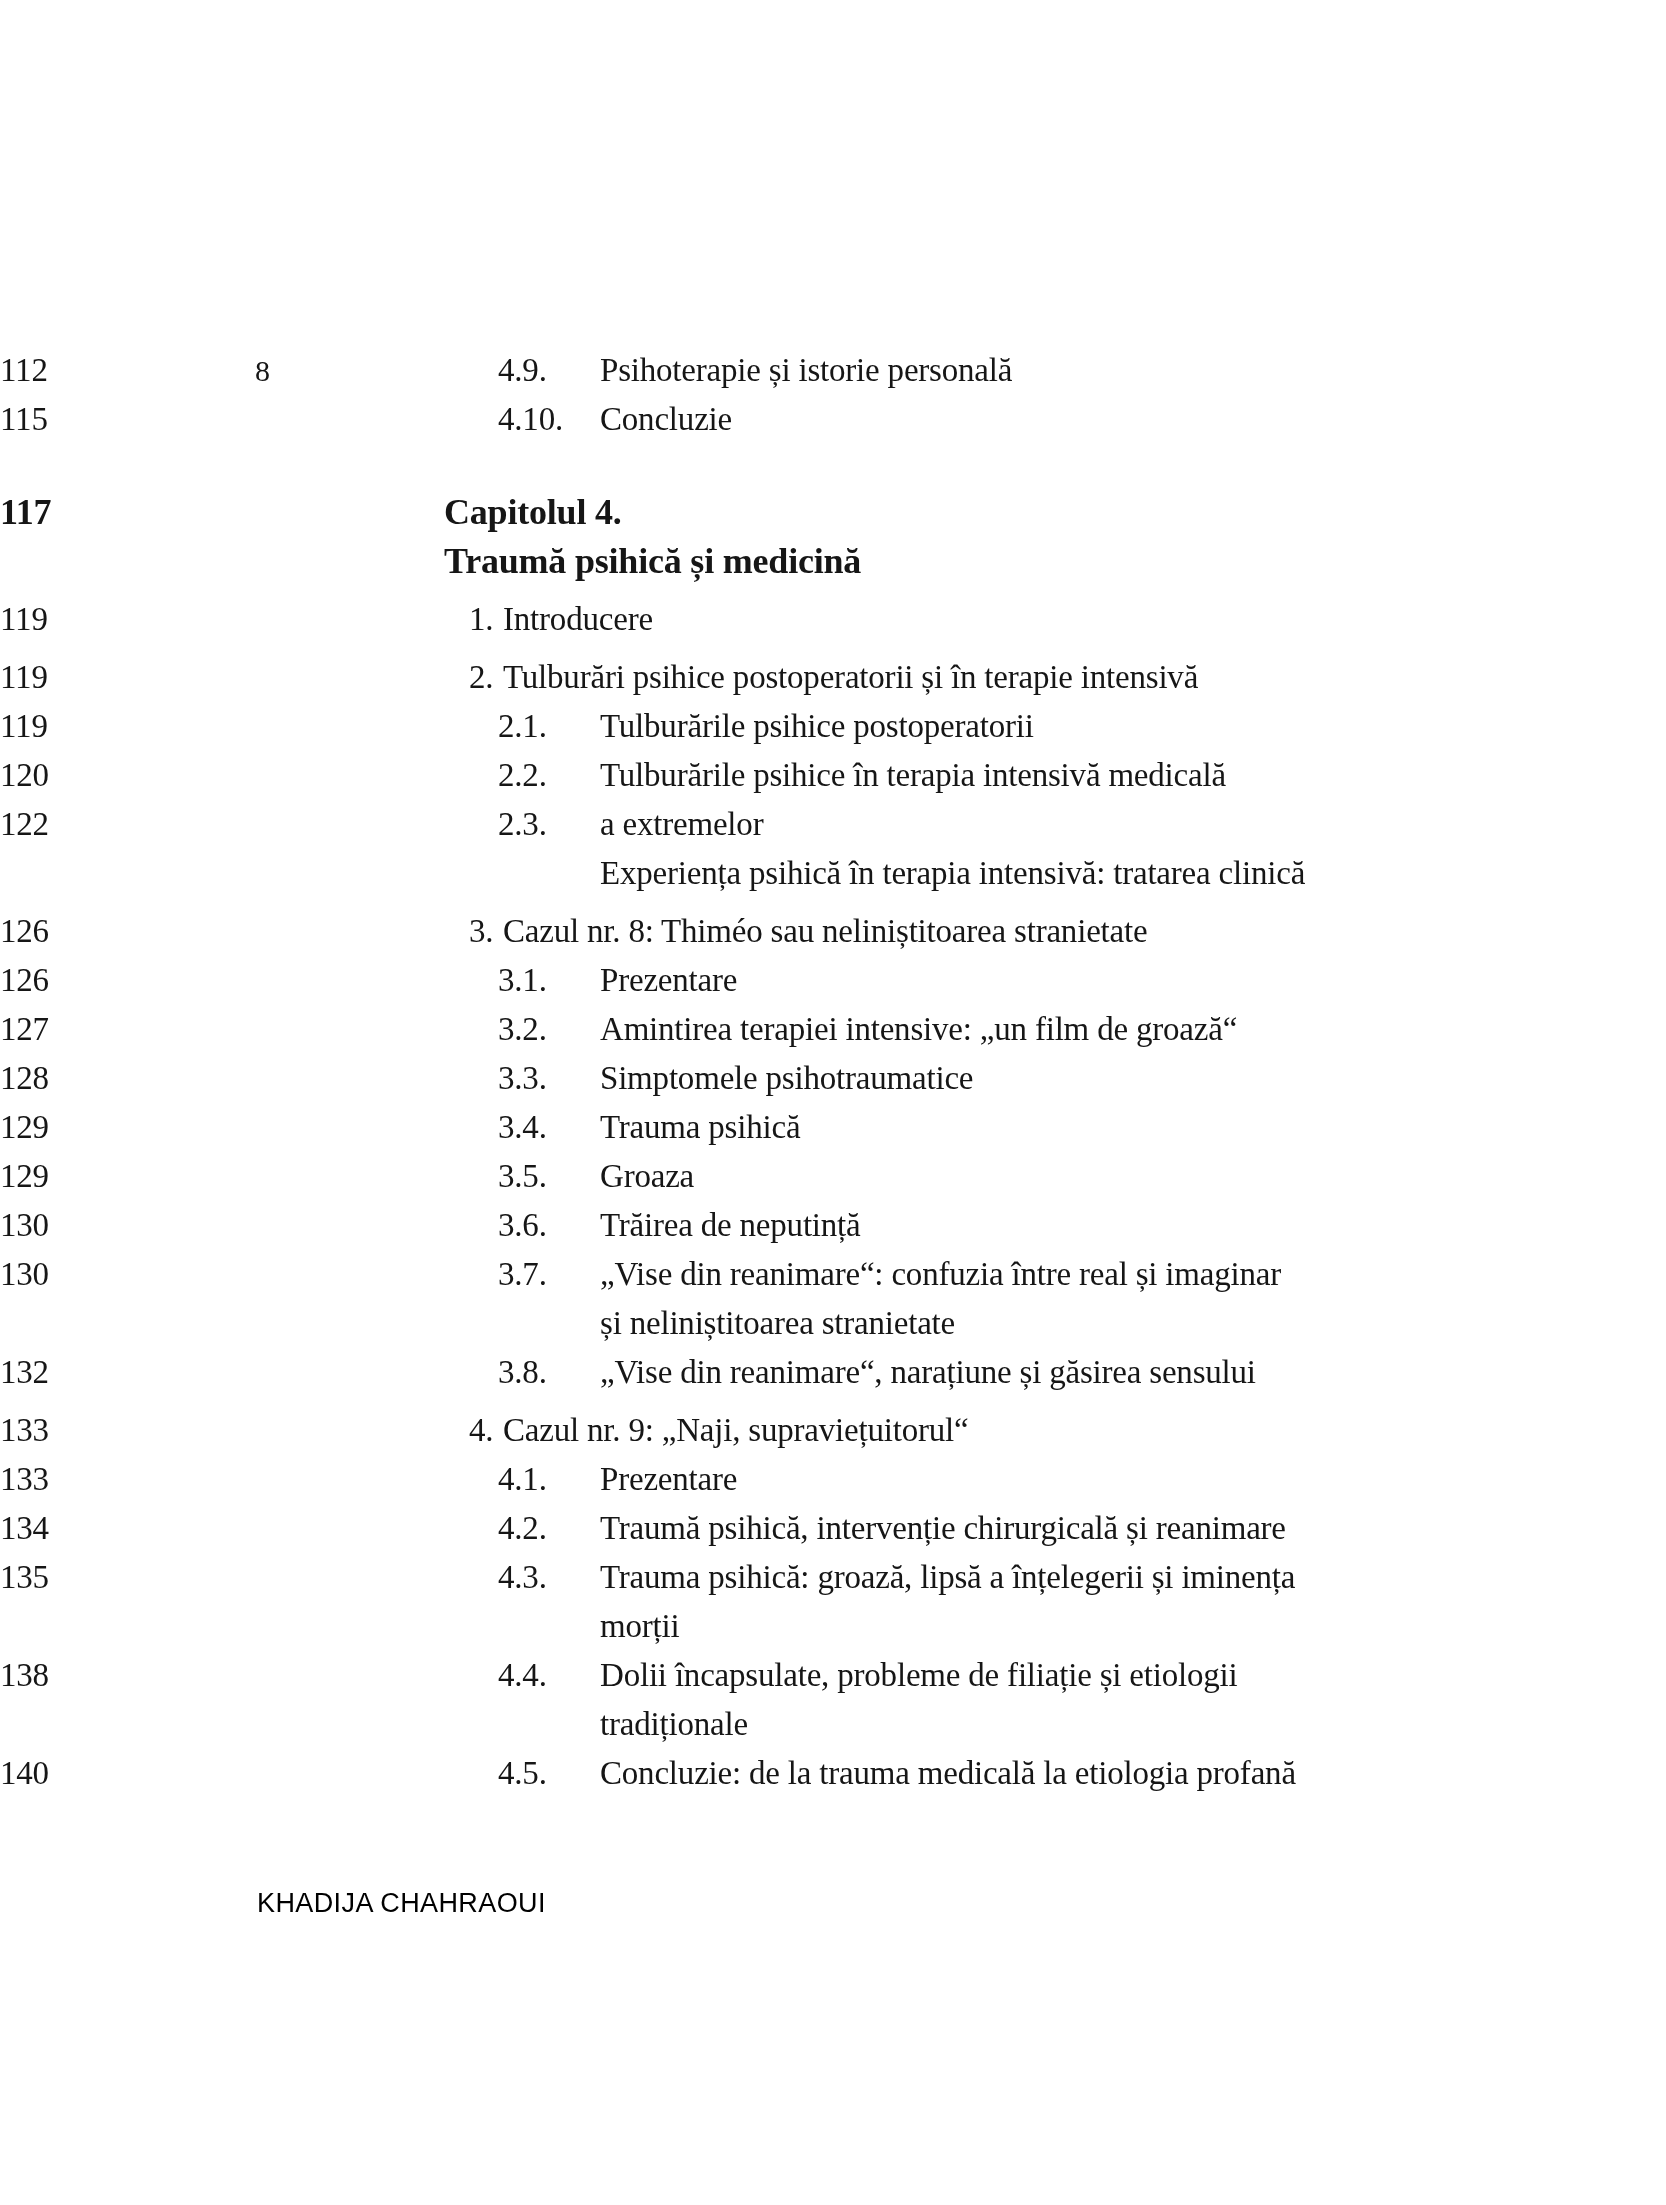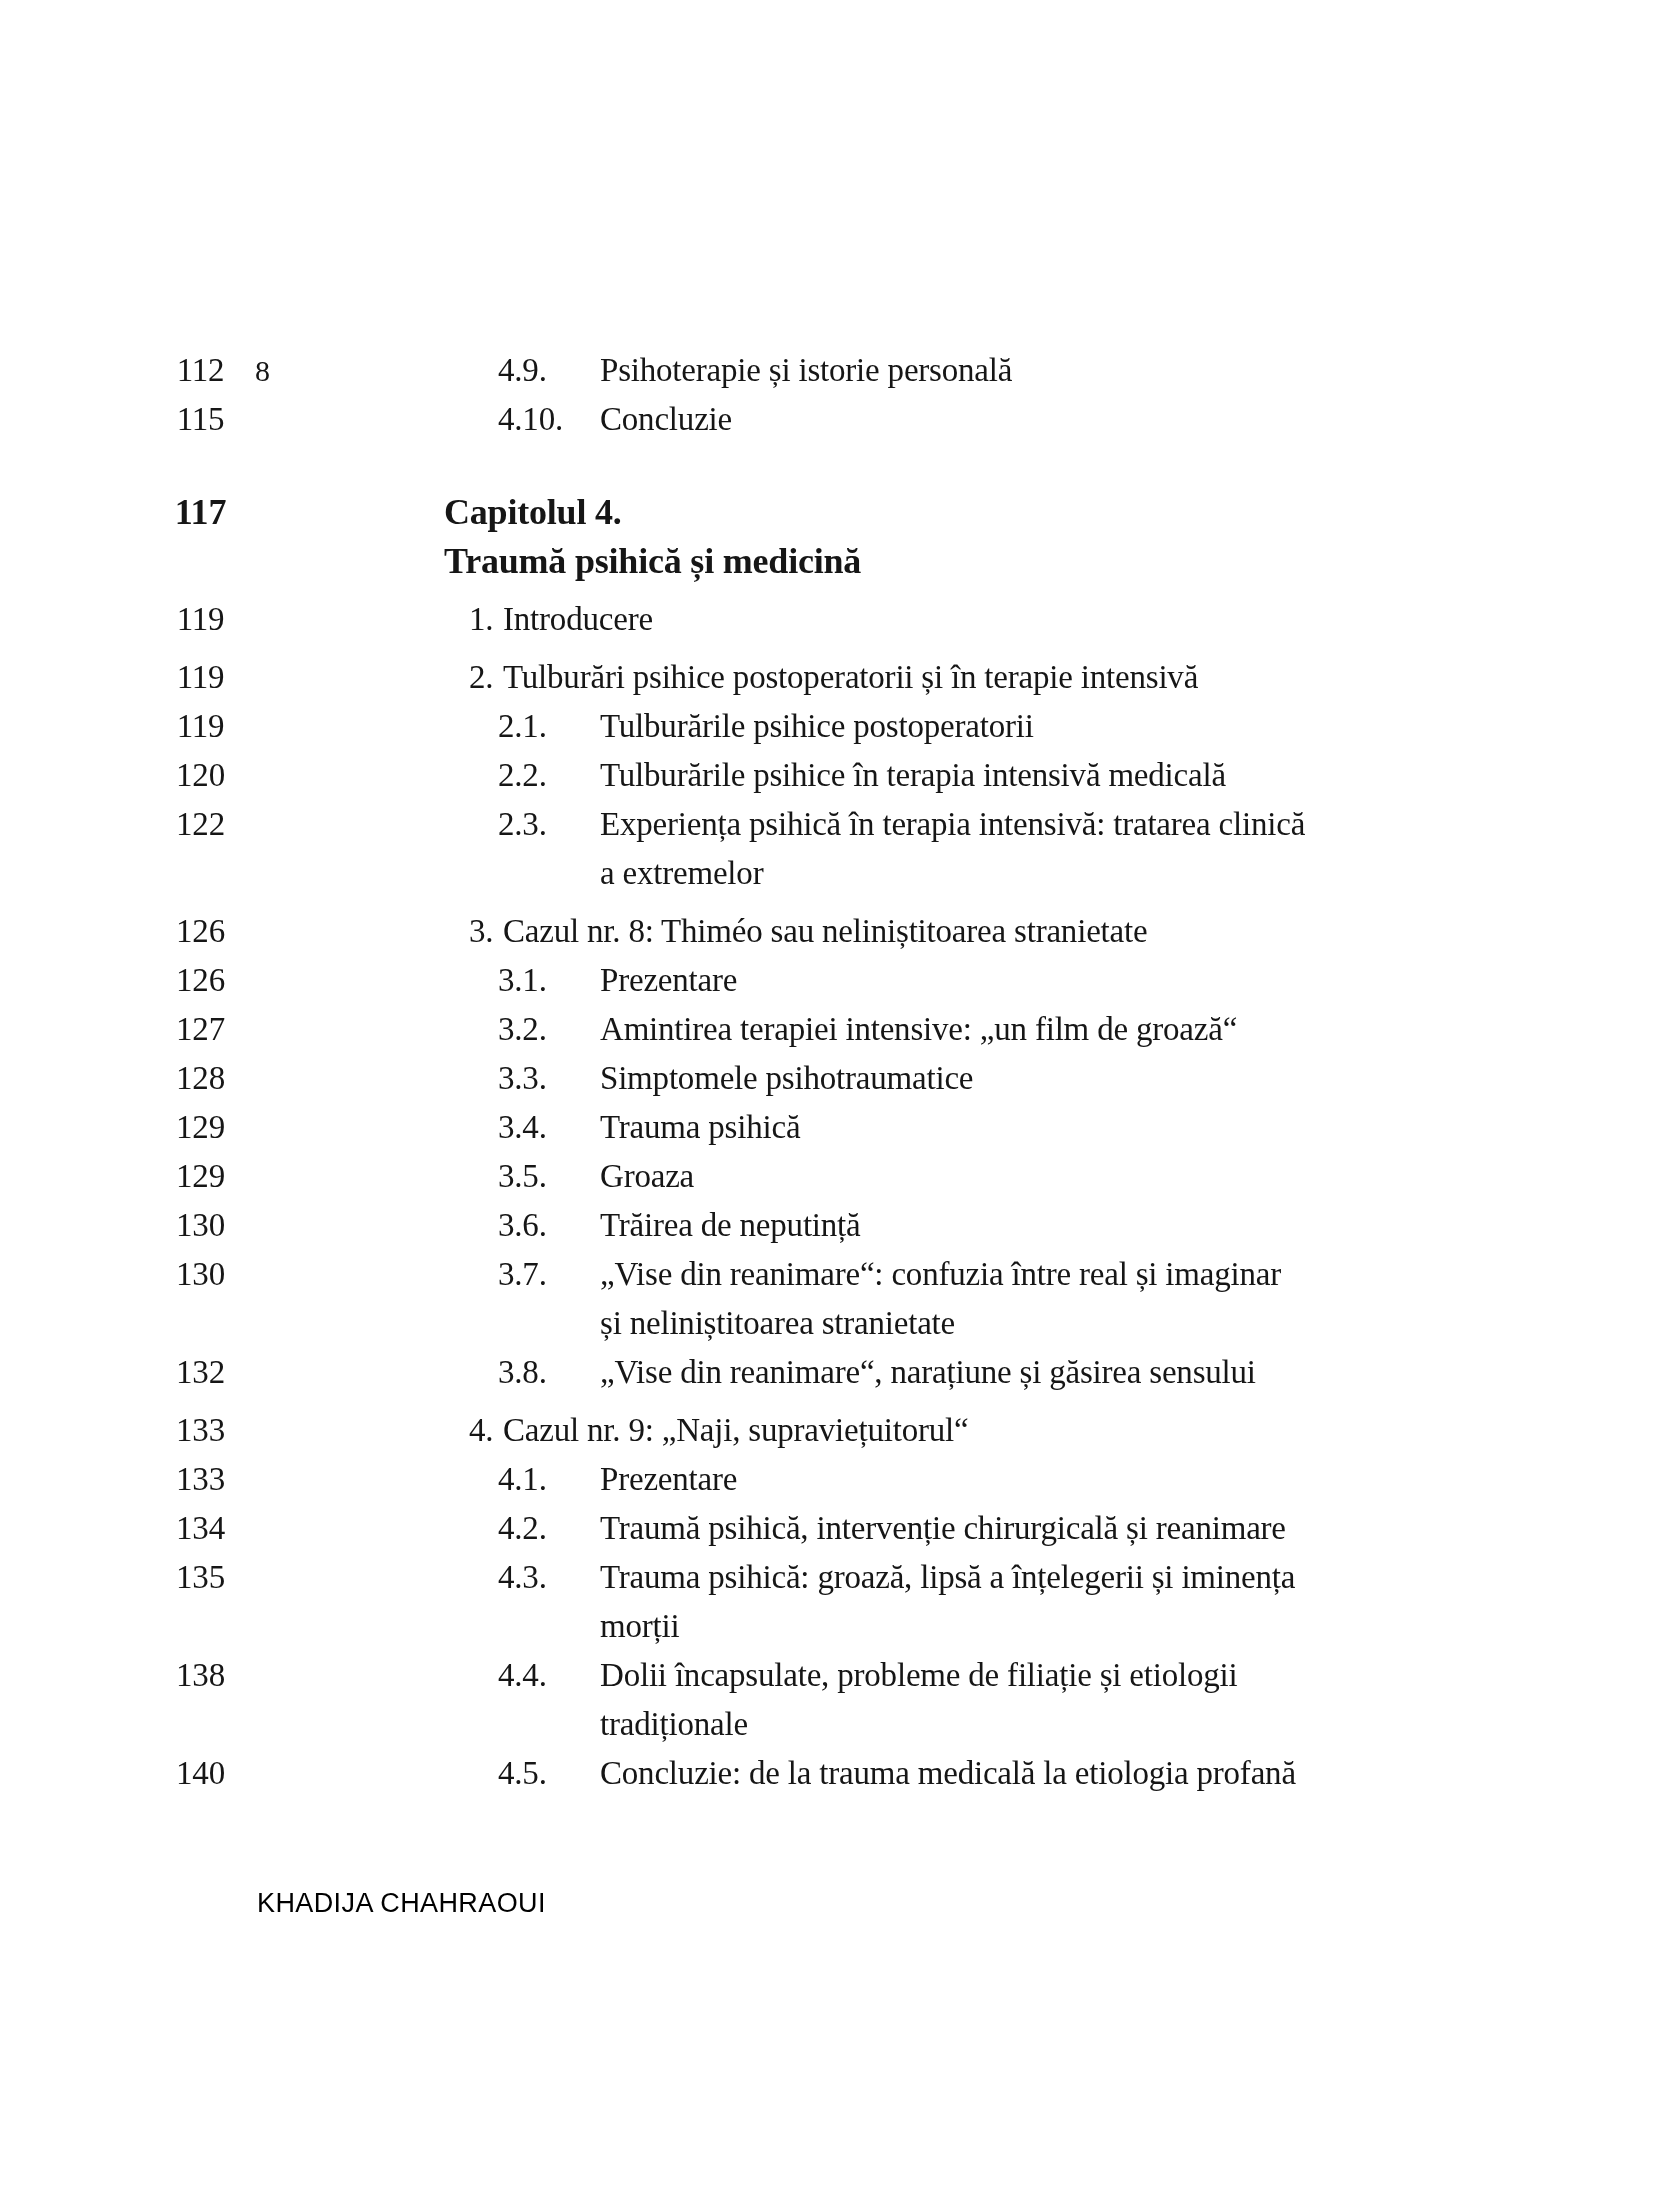--- a/index.html
+++ b/index.html
@@ -32,21 +32,21 @@
   }
   .row {
     display: flex;
     align-items: baseline;
     font-size: 33px;
     line-height: 49px;
     letter-spacing: -0.2px;
   }
   .pg {
     flex: 0 0 401px;
-    text-align: center;
+    text-align: left;
   }
   .entry {
     display: flex;
     align-items: baseline;
   }
   .num { flex: 0 0 auto; }
   .lines { display: block; }
   .line { display: block; white-space: pre; }
 
   .lvl2 .entry { margin-left: 97px; gap: 28px; }
@@ -140,22 +140,22 @@
           <span class="lines">
             <span class="line">Tulburările psihice în terapia intensivă medicală</span>
           </span>
         </span>
       </div>
       <div class="row lvl2">
         <span class="pg">122</span>
         <span class="entry">
           <span class="num">2.3.</span>
           <span class="lines">
+            <span class="line">a extremelor</span>
             <span class="line">Experiența psihică în terapia intensivă: tratarea clinică</span>
-            <span class="line">a extremelor</span>
           </span>
         </span>
       </div>
       <div class="row lvl1">
         <span class="pg">126</span>
         <span class="entry">
           <span class="num">3.</span>
           <span class="lines">
             <span class="line">Cazul nr. 8: Thiméo sau neliniștitoarea stranietate</span>
           </span>

